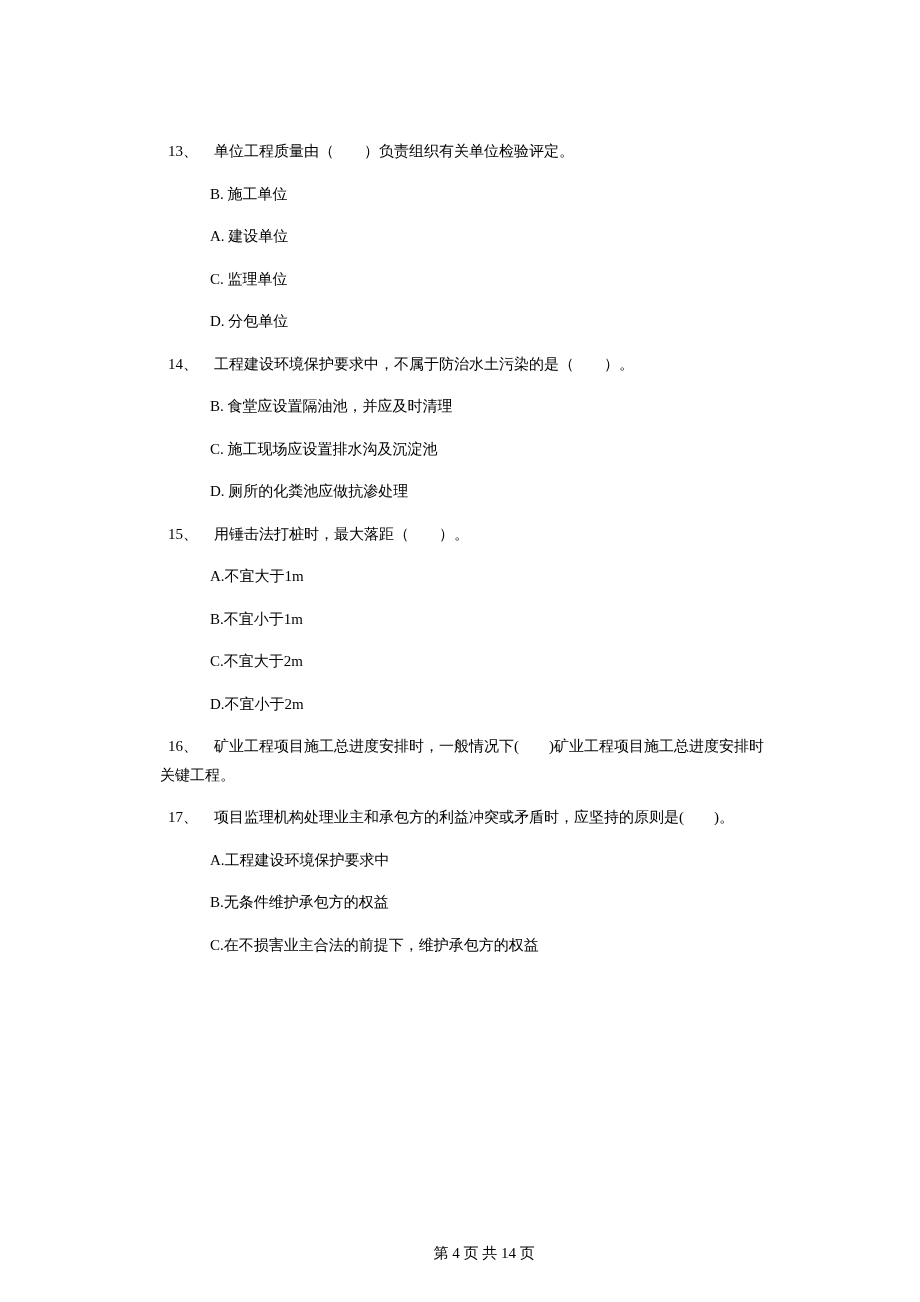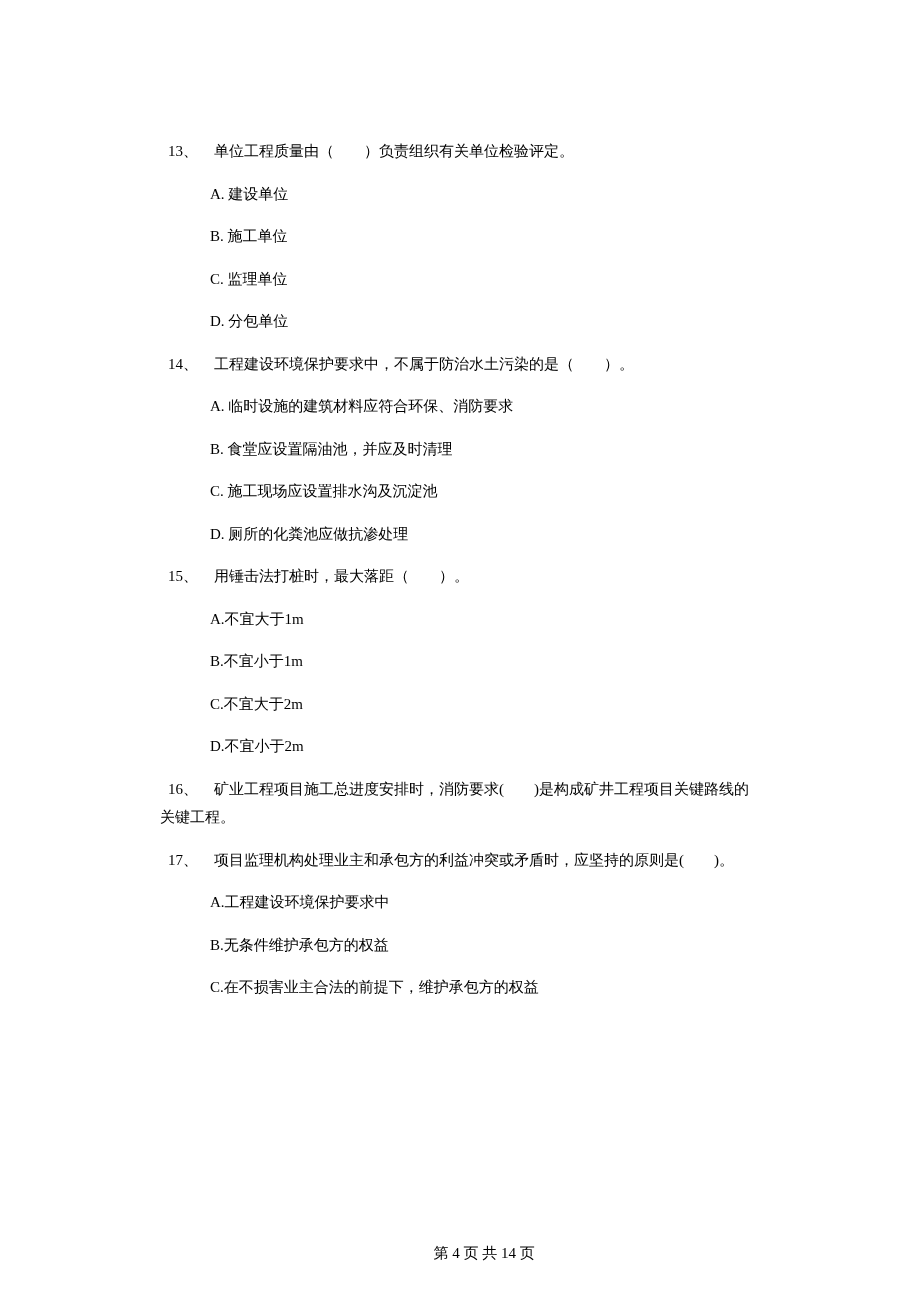--- a/index.html
+++ b/index.html
@@ -46,54 +46,53 @@
 </head>
 <body>
 
 <div class="page">
 
   <div class="question">
     <div class="q-line">
       <span>13、</span><span>单位工程质量由（　　）负责组织有关单位检验评定。</span>
     </div>
     <div class="options">
+      <div class="opt">B.  施工单位</div>
       <div class="opt">A.  建设单位</div>
-      <div class="opt">B.  施工单位</div>
       <div class="opt">C.  监理单位</div>
       <div class="opt">D.  分包单位</div>
     </div>
   </div>
 
   <div class="question">
     <div class="q-line">
       <span>14、</span><span>工程建设环境保护要求中，不属于防治水土污染的是（　　）。</span>
     </div>
     <div class="options">
-      <div class="opt">A.  临时设施的建筑材料应符合环保、消防要求</div>
       <div class="opt">B.  食堂应设置隔油池，并应及时清理</div>
       <div class="opt">C.  施工现场应设置排水沟及沉淀池</div>
       <div class="opt">D.  厕所的化粪池应做抗渗处理</div>
     </div>
   </div>
 
   <div class="question">
     <div class="q-line">
       <span>15、</span><span>用锤击法打桩时，最大落距（　　）。</span>
     </div>
     <div class="options">
       <div class="opt">A.不宜大于1m</div>
       <div class="opt">B.不宜小于1m</div>
       <div class="opt">C.不宜大于2m</div>
       <div class="opt">D.不宜小于2m</div>
     </div>
   </div>
 
   <div class="question">
     <div class="q-line">
-      <span>16、</span><span>矿业工程项目施工总进度安排时，消防要求(　　)是构成矿井工程项目关键路线的</span>
+      <span>16、</span><span>矿业工程项目施工总进度安排时，一般情况下(　　)矿业工程项目施工总进度安排时</span>
     </div>
     <div class="q-line continuation">关键工程。</div>
   </div>
 
   <div class="question">
     <div class="q-line">
       <span>17、</span><span>项目监理机构处理业主和承包方的利益冲突或矛盾时，应坚持的原则是(　　)。</span>
     </div>
     <div class="options">
       <div class="opt">A.工程建设环境保护要求中</div>

